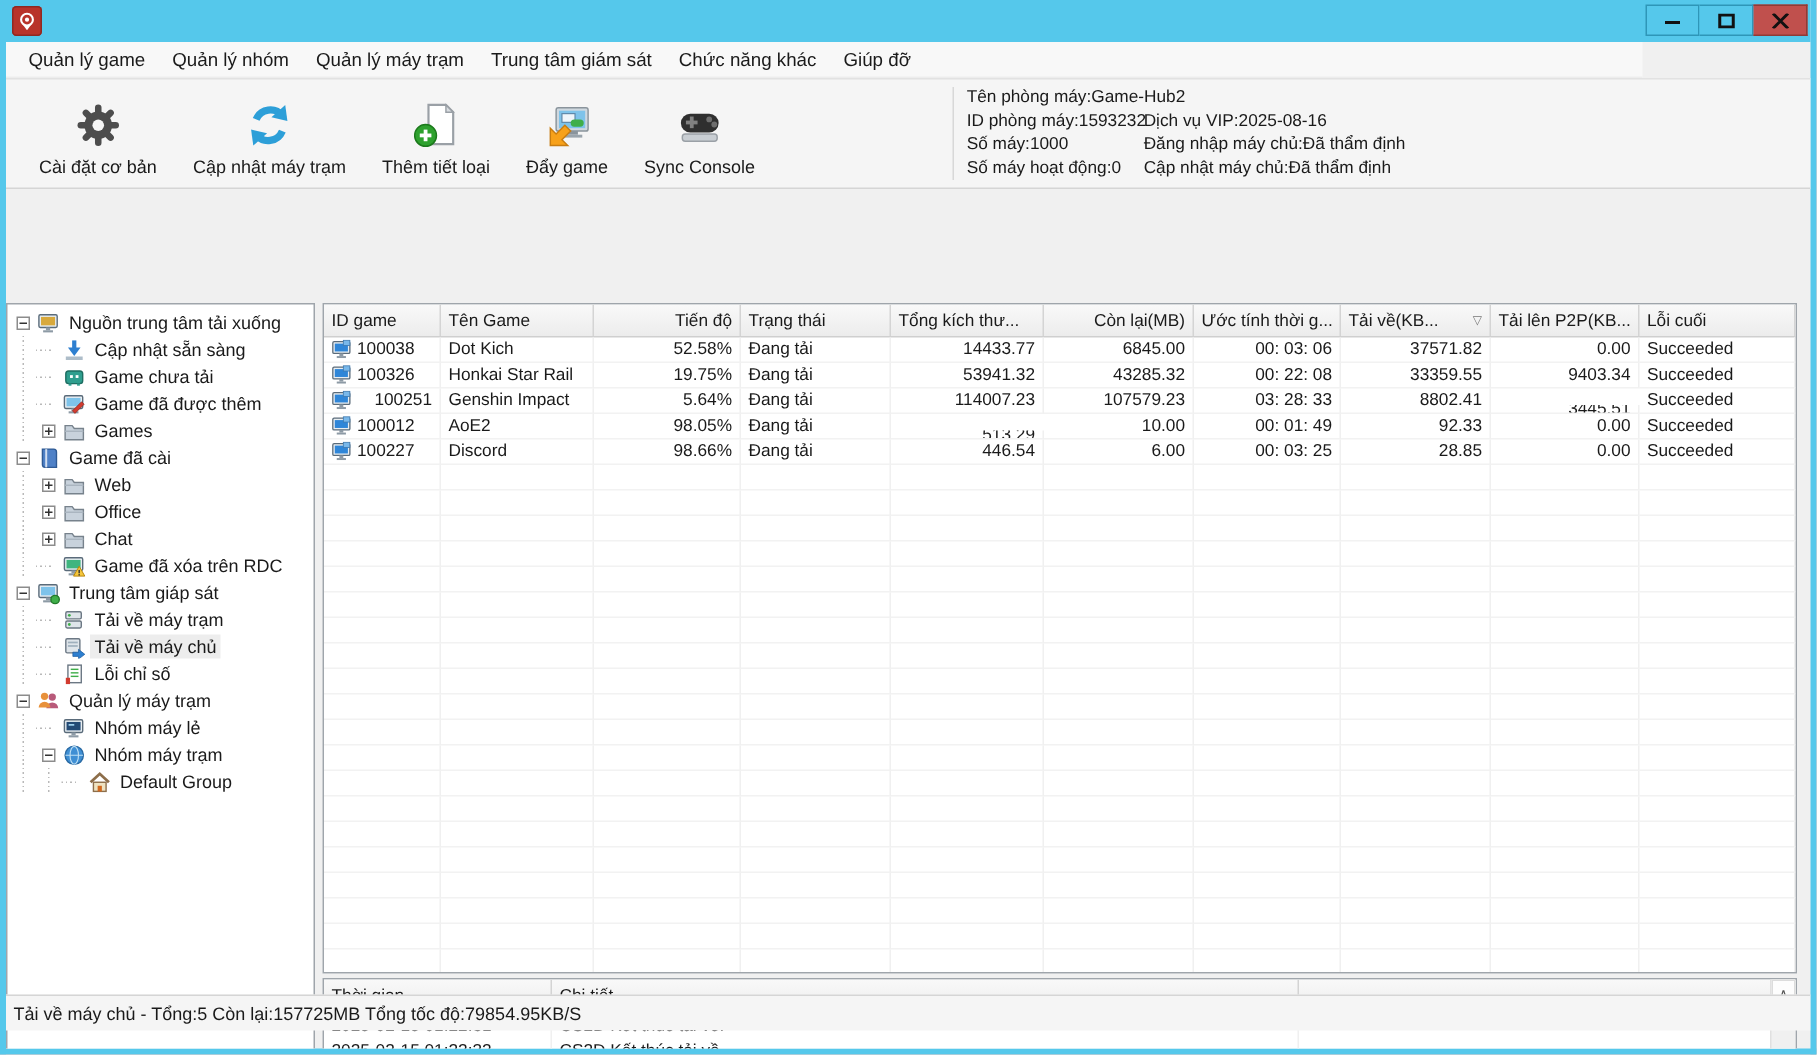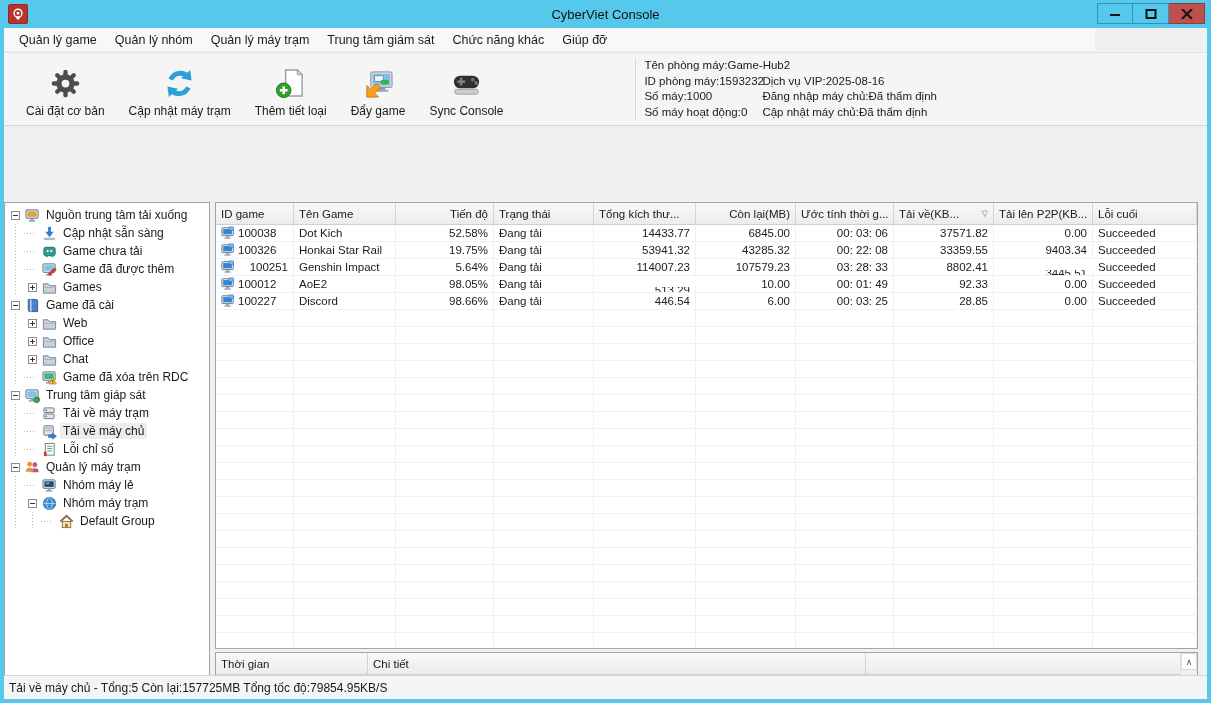--- a/index.html
+++ b/index.html
@@ -63,39 +63,38 @@
   .row-icon { width:14px; height:13px; margin-right:3px; flex:none; }
 
   
   .log-panel { position:absolute; left:211px; top:526px; width:983px; height:98px; background:#fff; border:1px solid #9fa5ab; overflow:hidden; }
   .log-rows .grid-row:nth-child(4) { background:#efefef; }
   .vscroll { position:absolute; right:0; top:0; bottom:0; width:17px; background:#f0f0f0; display:flex; flex-direction:column; border-left:1px solid #e0e0e0; }
   .vs-btn { height:17px; background:#fdfdfd; border:1px solid #dcdcdc; color:#555; font-size:9px; display:flex; align-items:center; justify-content:center; flex:none; }
   .vs-track { flex:1; position:relative; }
 
   
-  .statusbar { position:absolute; left:0; bottom:0; width:1203px; height:24px; background:#f5f5f5; border-top:1px solid #d5d5d5; display:flex; align-items:center; font-size:12px; padding-left:5px; }
+  .statusbar { position:absolute; left:0; bottom:12px; width:1203px; height:24px; background:#f5f5f5; border-top:1px solid #d5d5d5; display:flex; align-items:center; font-size:12px; padding-left:5px; }
 
   .content-offset { position:absolute; left:0; top:126px; width:1203px; height:550px; }
   .content-offset .tree-panel, .content-offset .main-table, .content-offset .log-panel { }
 </style>
 </head>
 <body>
 
 <div id="window">
 
   <div class="titlebar">
     <div class="app-icon">
         <svg viewBox="0 0 16 16" width="14" height="14">
           <circle cx="8" cy="7" r="4.5" fill="none" stroke="#fff" stroke-width="1.6"></circle>
           <circle cx="8" cy="7" r="1.6" fill="#fff"></circle>
           <path d="M5 11 L8 15 L11 11" fill="#fff"></path>
         </svg>
       </div>
-    <div class="title-text">CyberViet Console</div>
     <div class="win-controls">
         <div class="win-btn">
           <svg viewBox="0 0 12 10" width="12" height="10">
             <rect x="1" y="5" width="10" height="2" fill="#111"></rect>
           </svg>
         </div>
         <div class="win-btn">
           <svg viewBox="0 0 12 10" width="12" height="10">
             <rect x="1.5" y="1" width="9" height="8" fill="none" stroke="#111" stroke-width="2"></rect>
           </svg>

